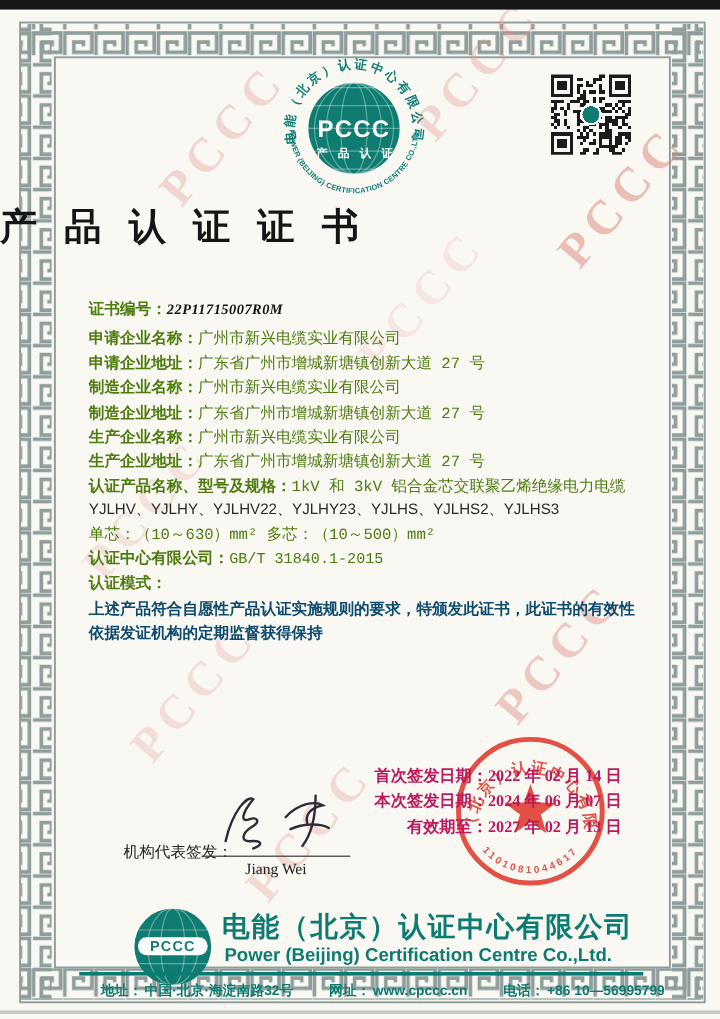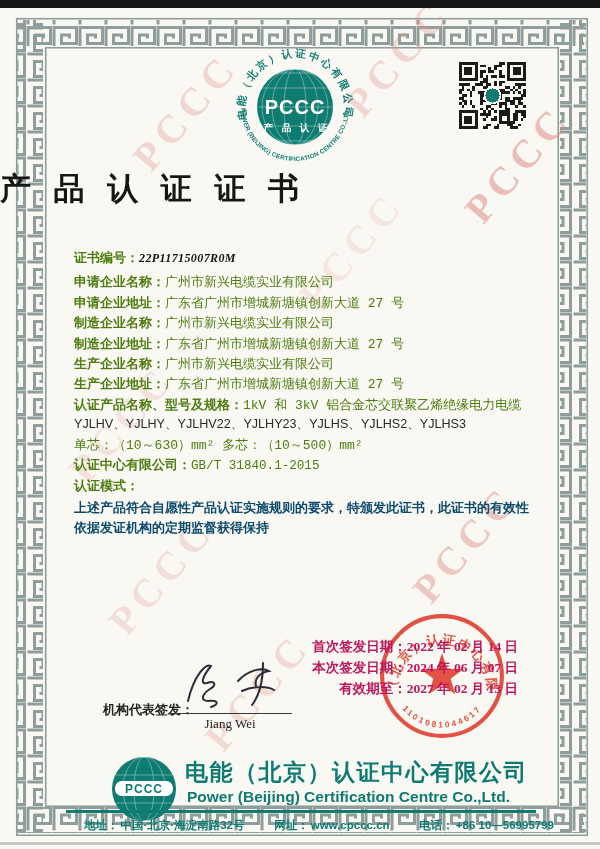--- a/index.html
+++ b/index.html
@@ -36,21 +36,21 @@
   .latin{font-family:"Liberation Sans","DejaVu Sans",sans-serif;font-size:12.6px;color:#2a2a2a;}
   .statement{white-space:normal;font-weight:600;line-height:20.2px;margin-top:2px;color:#0c4a6e;}
   
   .dates{position:absolute;right:82px;top:637px;z-index:6;text-align:right;
          font-family:"Liberation Serif","DejaVu Serif",serif;font-size:13.5px;font-weight:600;color:#be185d;}
   .dates .drow{line-height:20.8px;white-space:nowrap;}
   
   .seal{position:absolute;left:378px;top:612px;z-index:5;opacity:.88;}
   
   .sig-block{position:absolute;left:100px;top:655px;z-index:4;width:220px;}
-  .sig-label{position:absolute;left:3px;top:46px;font-size:13px;font-weight:700;
+  .sig-label{position:absolute;left:3px;top:46px;font-size:13px;font-weight:400;
              font-family:"Liberation Serif","DejaVu Serif",serif;white-space:nowrap;}
   .sig-svg{position:absolute;left:66px;top:0px;}
   .sig-line{position:absolute;left:68px;top:58px;width:124px;border-top:1.5px solid #3a3a3a;}
   .sig-name{position:absolute;left:68px;top:61px;width:124px;text-align:center;font-size:13px;font-weight:400;
             font-family:"Liberation Serif","DejaVu Serif",serif;color:#222;}
   
   .footer-logo{position:absolute;left:108px;top:753px;z-index:4;}
   .company-cn{position:absolute;left:185px;top:757px;z-index:4;font-size:23px;font-weight:700;color:#0d7b71;
               letter-spacing:1.5px;white-space:nowrap;font-family:"Liberation Sans","DejaVu Sans",sans-serif;}
   .company-en{position:absolute;left:187px;top:788px;z-index:4;font-size:15.5px;font-weight:700;color:#0d7b71;white-space:nowrap;}

